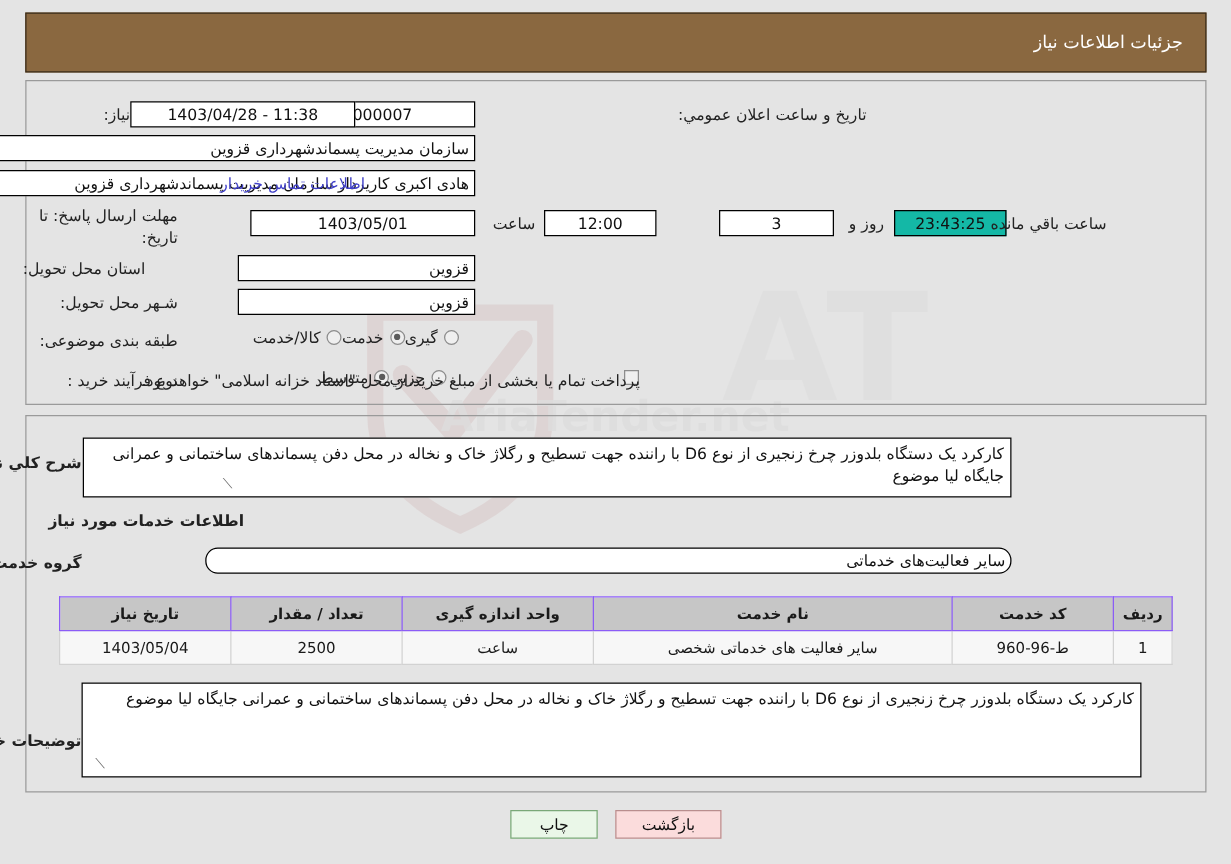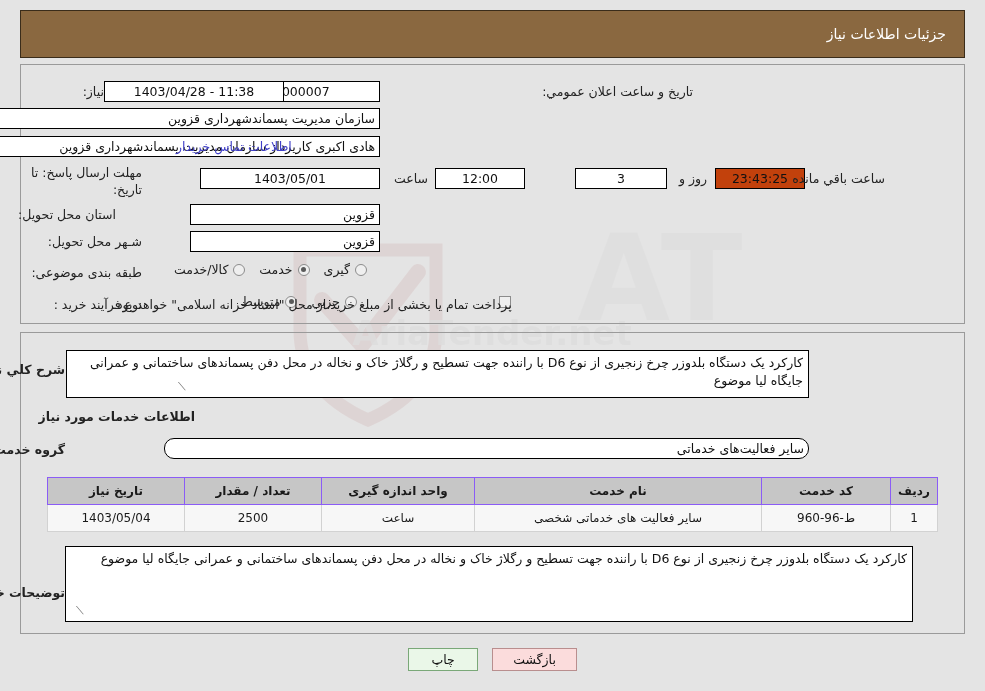--- a/index.html
+++ b/index.html
@@ -80,21 +80,21 @@
     font-size: 12.5px;
     color: #111;
     height: 21px;
     line-height: 19px;
     z-index: 3;
     overflow: hidden;
     white-space: nowrap;
   }
   .field.center { text-align: center; }
   .field.rightpad { text-align: right; padding-right: 4px; }
-  .field.cream { background: #c2410c; }
+  .field.cream { background: #14b8a6; }
 
   .linklike {
     position: absolute;
     font-size: 12.5px;
     color: #4040c8;
     white-space: nowrap;
     cursor: pointer;
     z-index: 3;
   }
 
@@ -115,21 +115,20 @@
     position: absolute;
     left: 2.5px; top: 2.5px;
     width: 5px; height: 5px;
     border-radius: 50%;
     background: #5a5a5a;
   }
   .radio-lbl {
     font-size: 12.5px;
     color: #222;
     margin-right: 5px;
-    margin-left: 14px;
     vertical-align: middle;
   }
   .chk {
     display: inline-block;
     width: 12px; height: 12px;
     border: 1px solid #8c8c8c;
     background: #efefef;
     vertical-align: middle;
     box-sizing: border-box;
   }

